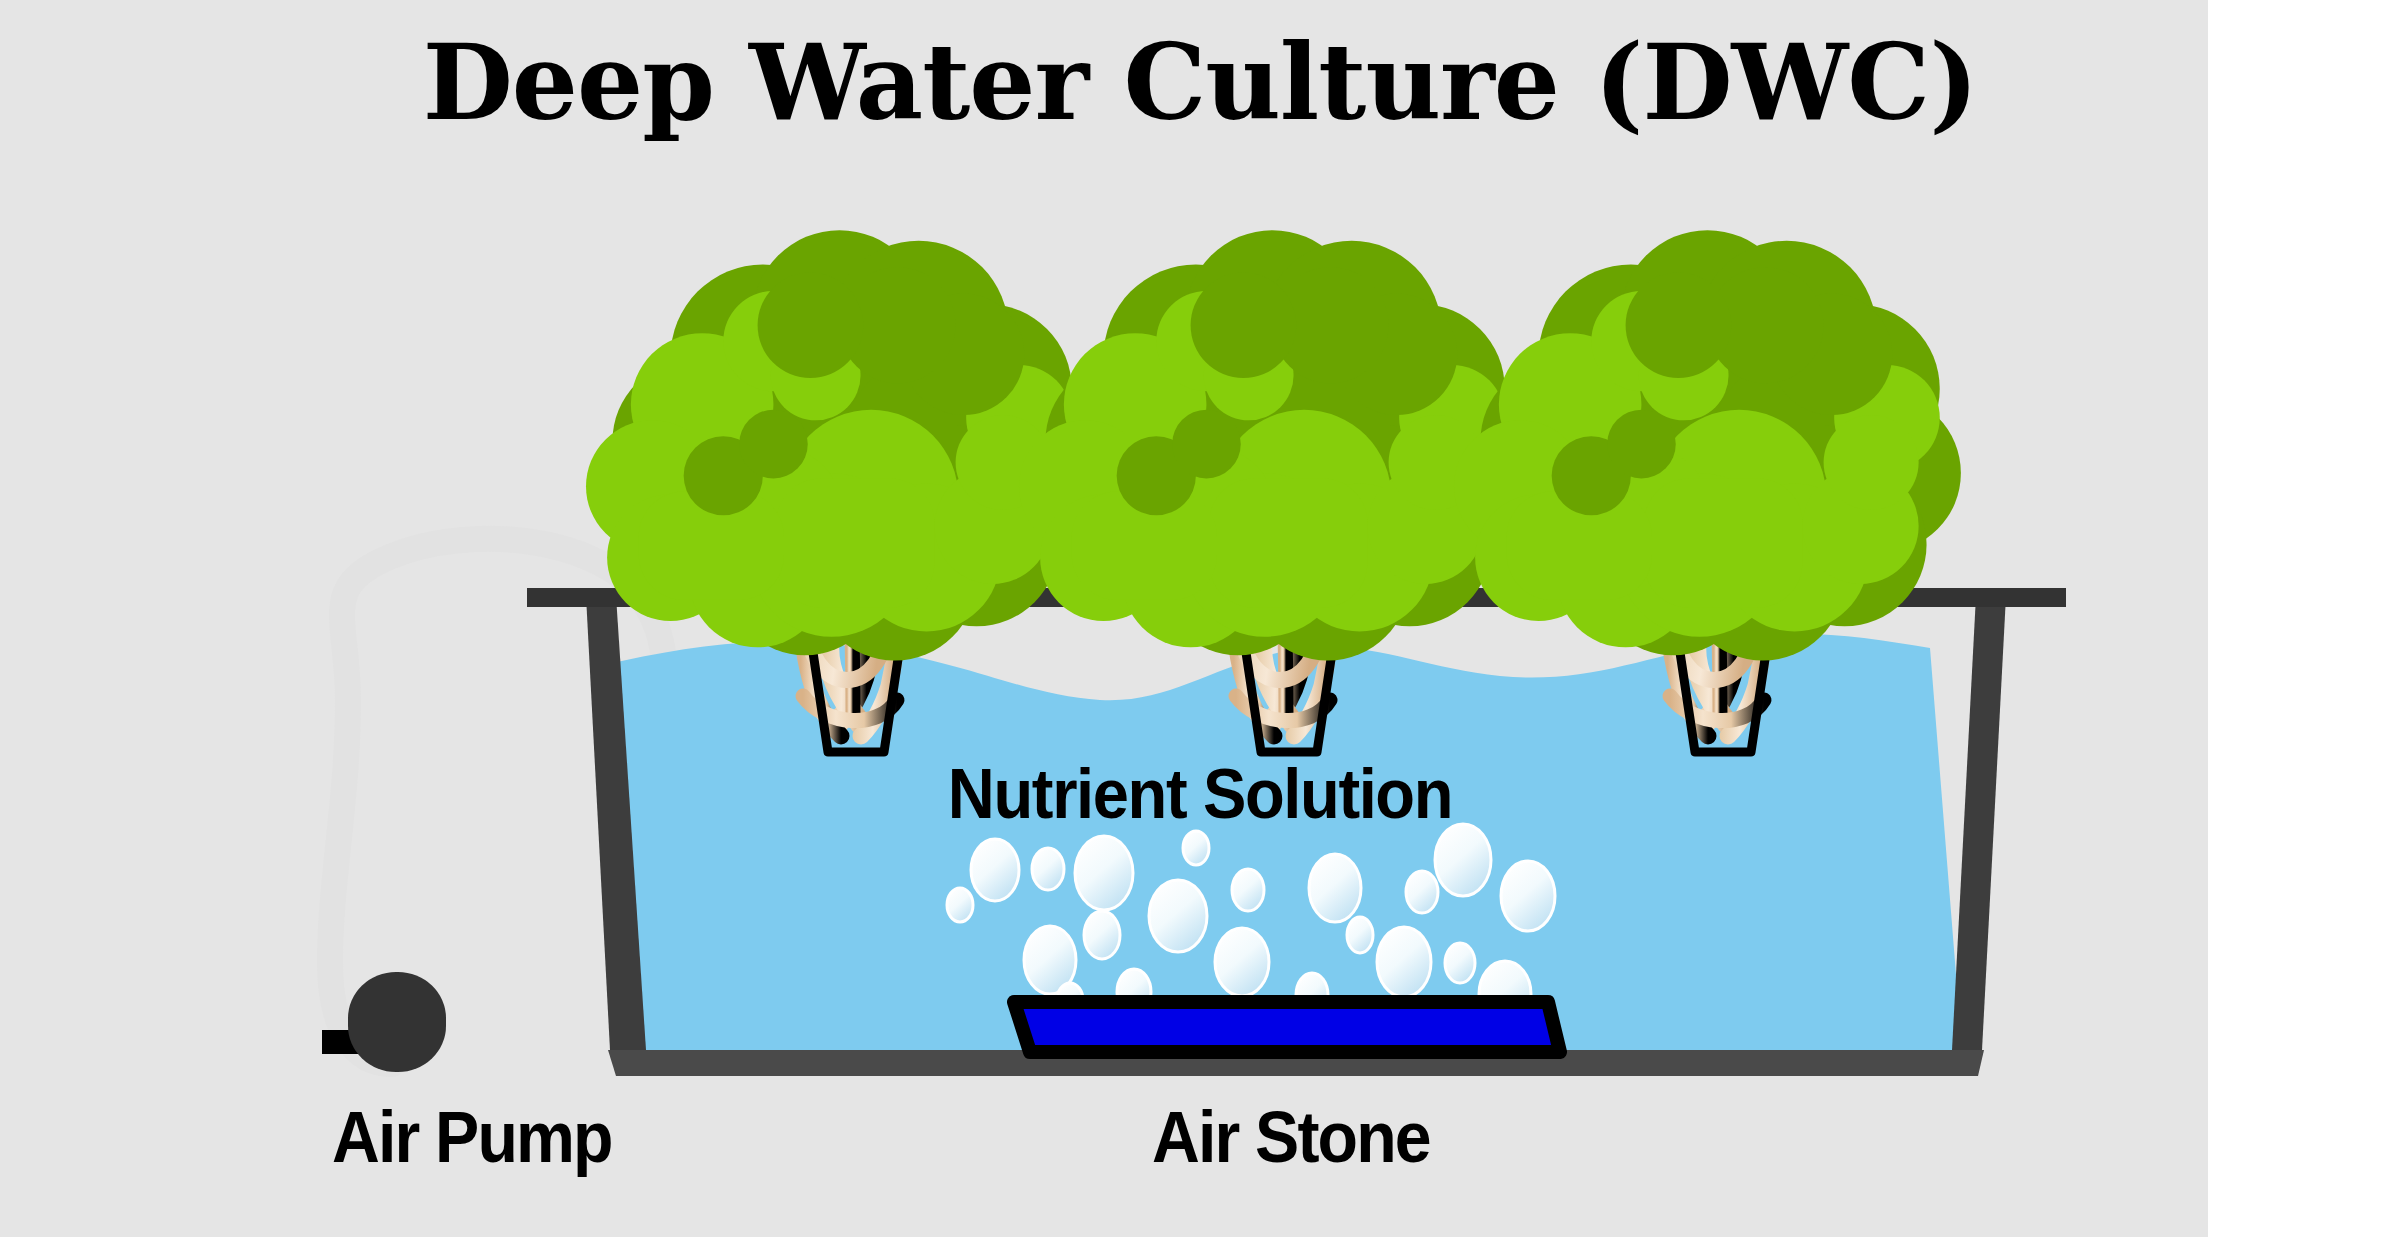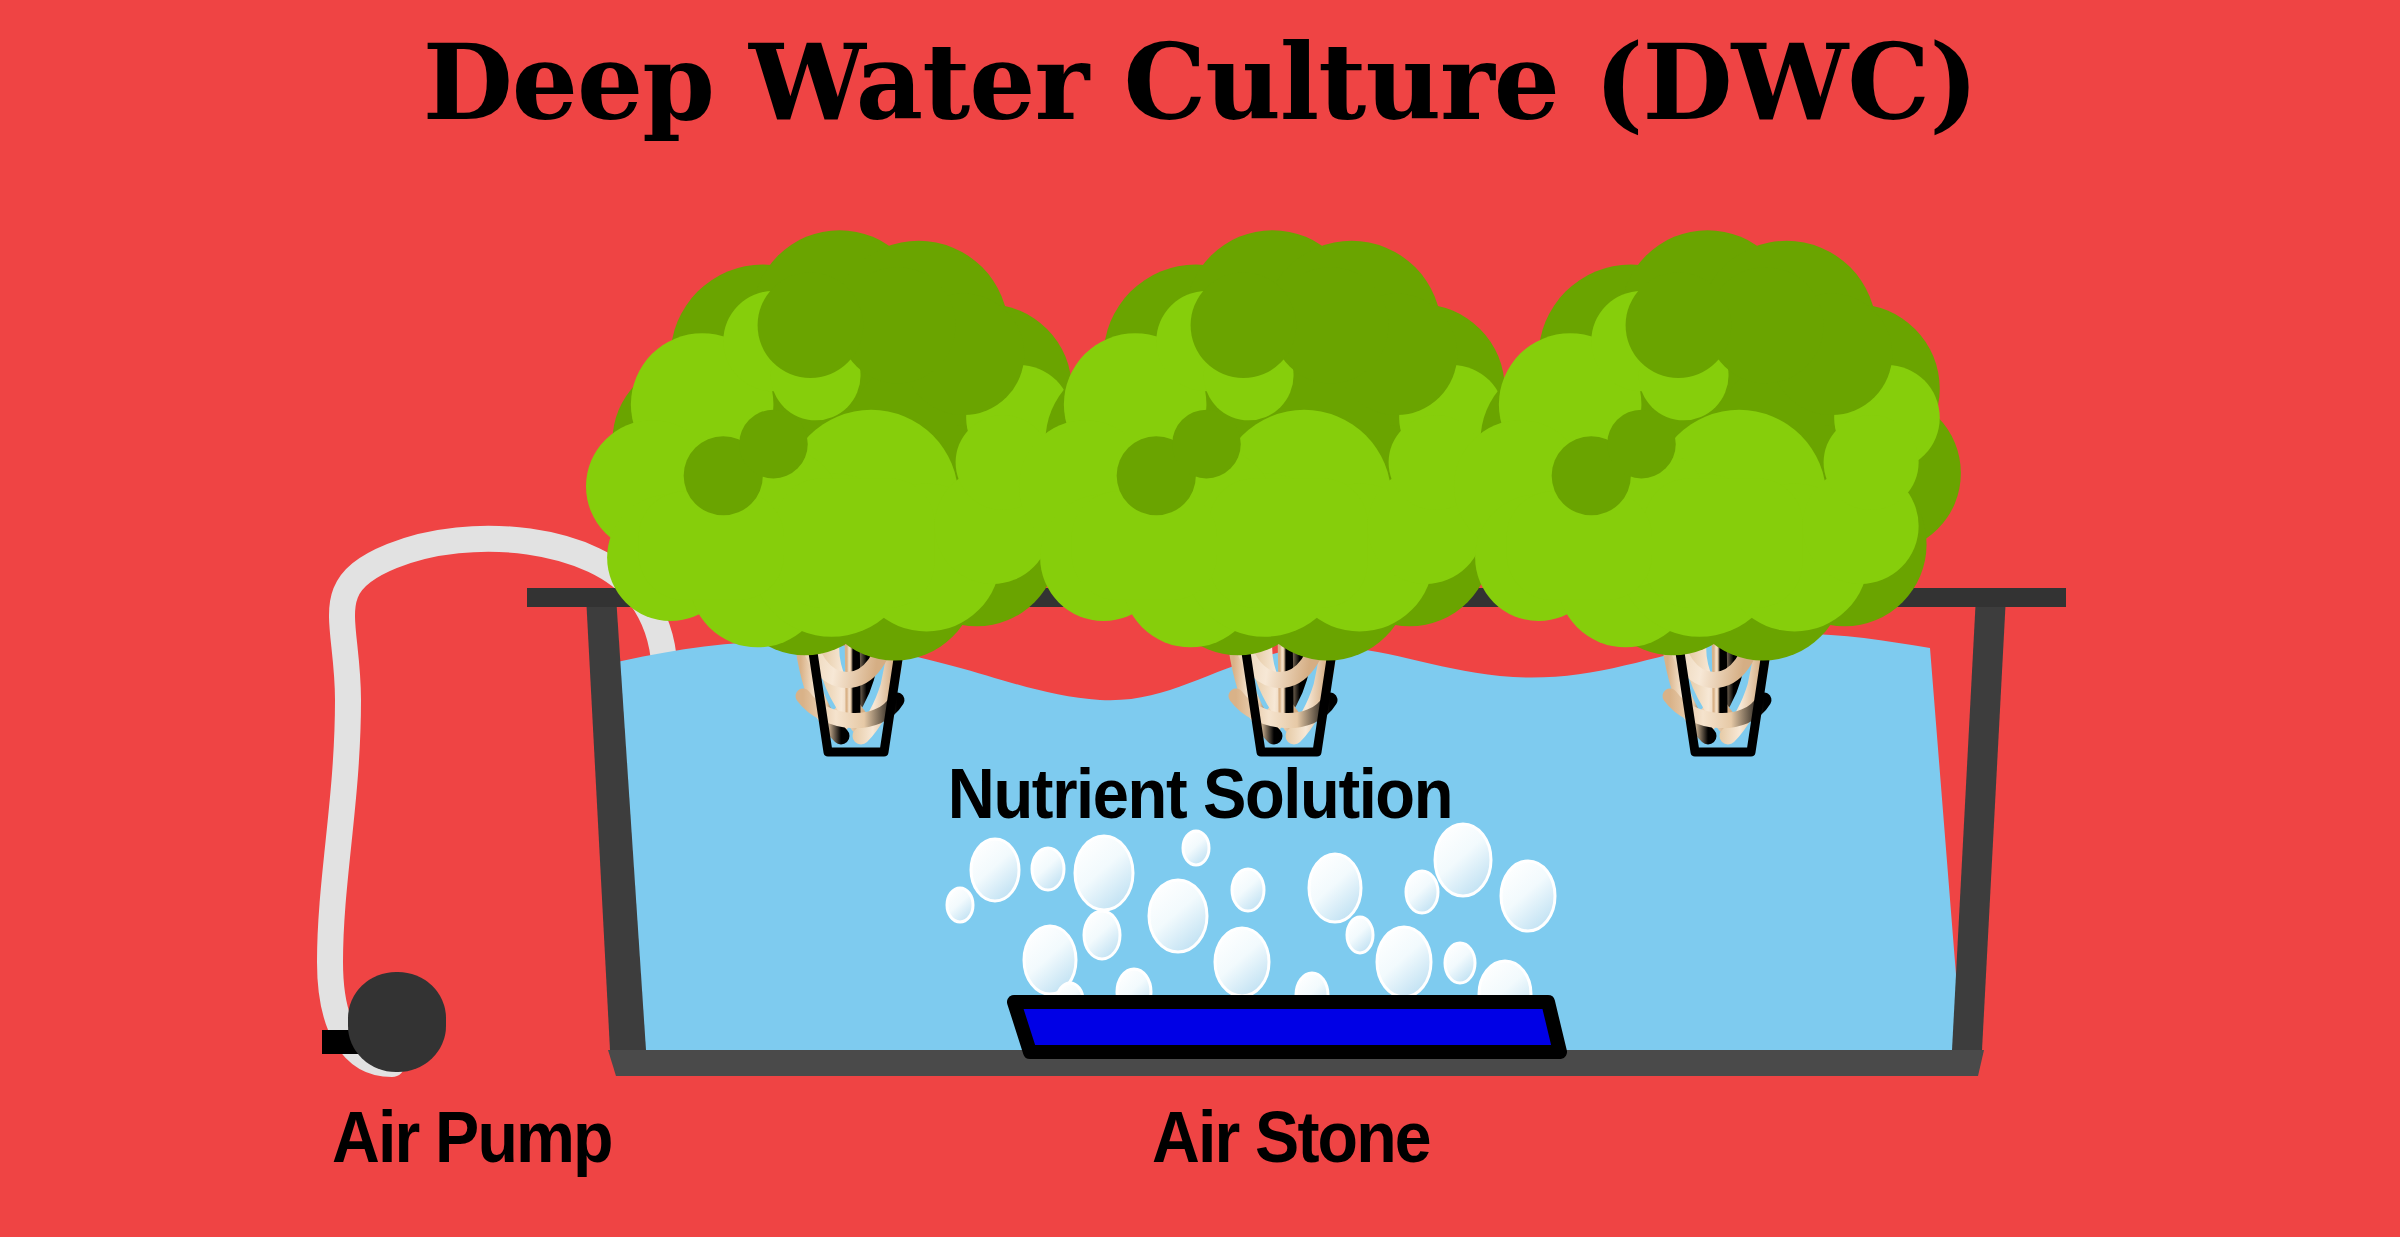--- a/index.html
+++ b/index.html
@@ -1,17 +1,17 @@
 <!DOCTYPE html>
 <html><head>
 <meta charset="utf-8">
 <style>
   html,body{margin:0;padding:0;background:#ffffff;}
   body{width:2400px;height:1237px;overflow:hidden;font-family:"Liberation Sans",sans-serif;}
-  #stage{position:relative;width:2400px;height:1237px;background:#ef4444;}
+  #stage{position:relative;width:2208px;height:1237px;background:#e5e5e5;}
   #scene{position:absolute;inset:0;}
   .txt{position:absolute;margin:0;white-space:nowrap;color:#000;}
   #title{
     left:0;top:28px;width:2400px;text-align:center;
     font-family:"DejaVu Serif",serif;
     font-weight:700;font-size:104px;letter-spacing:-1px;line-height:1.05;
   }
   #lbl-nutrient{
     left:0;top:754px;width:2400px;text-align:center;
     font-family:"Liberation Sans",sans-serif;

